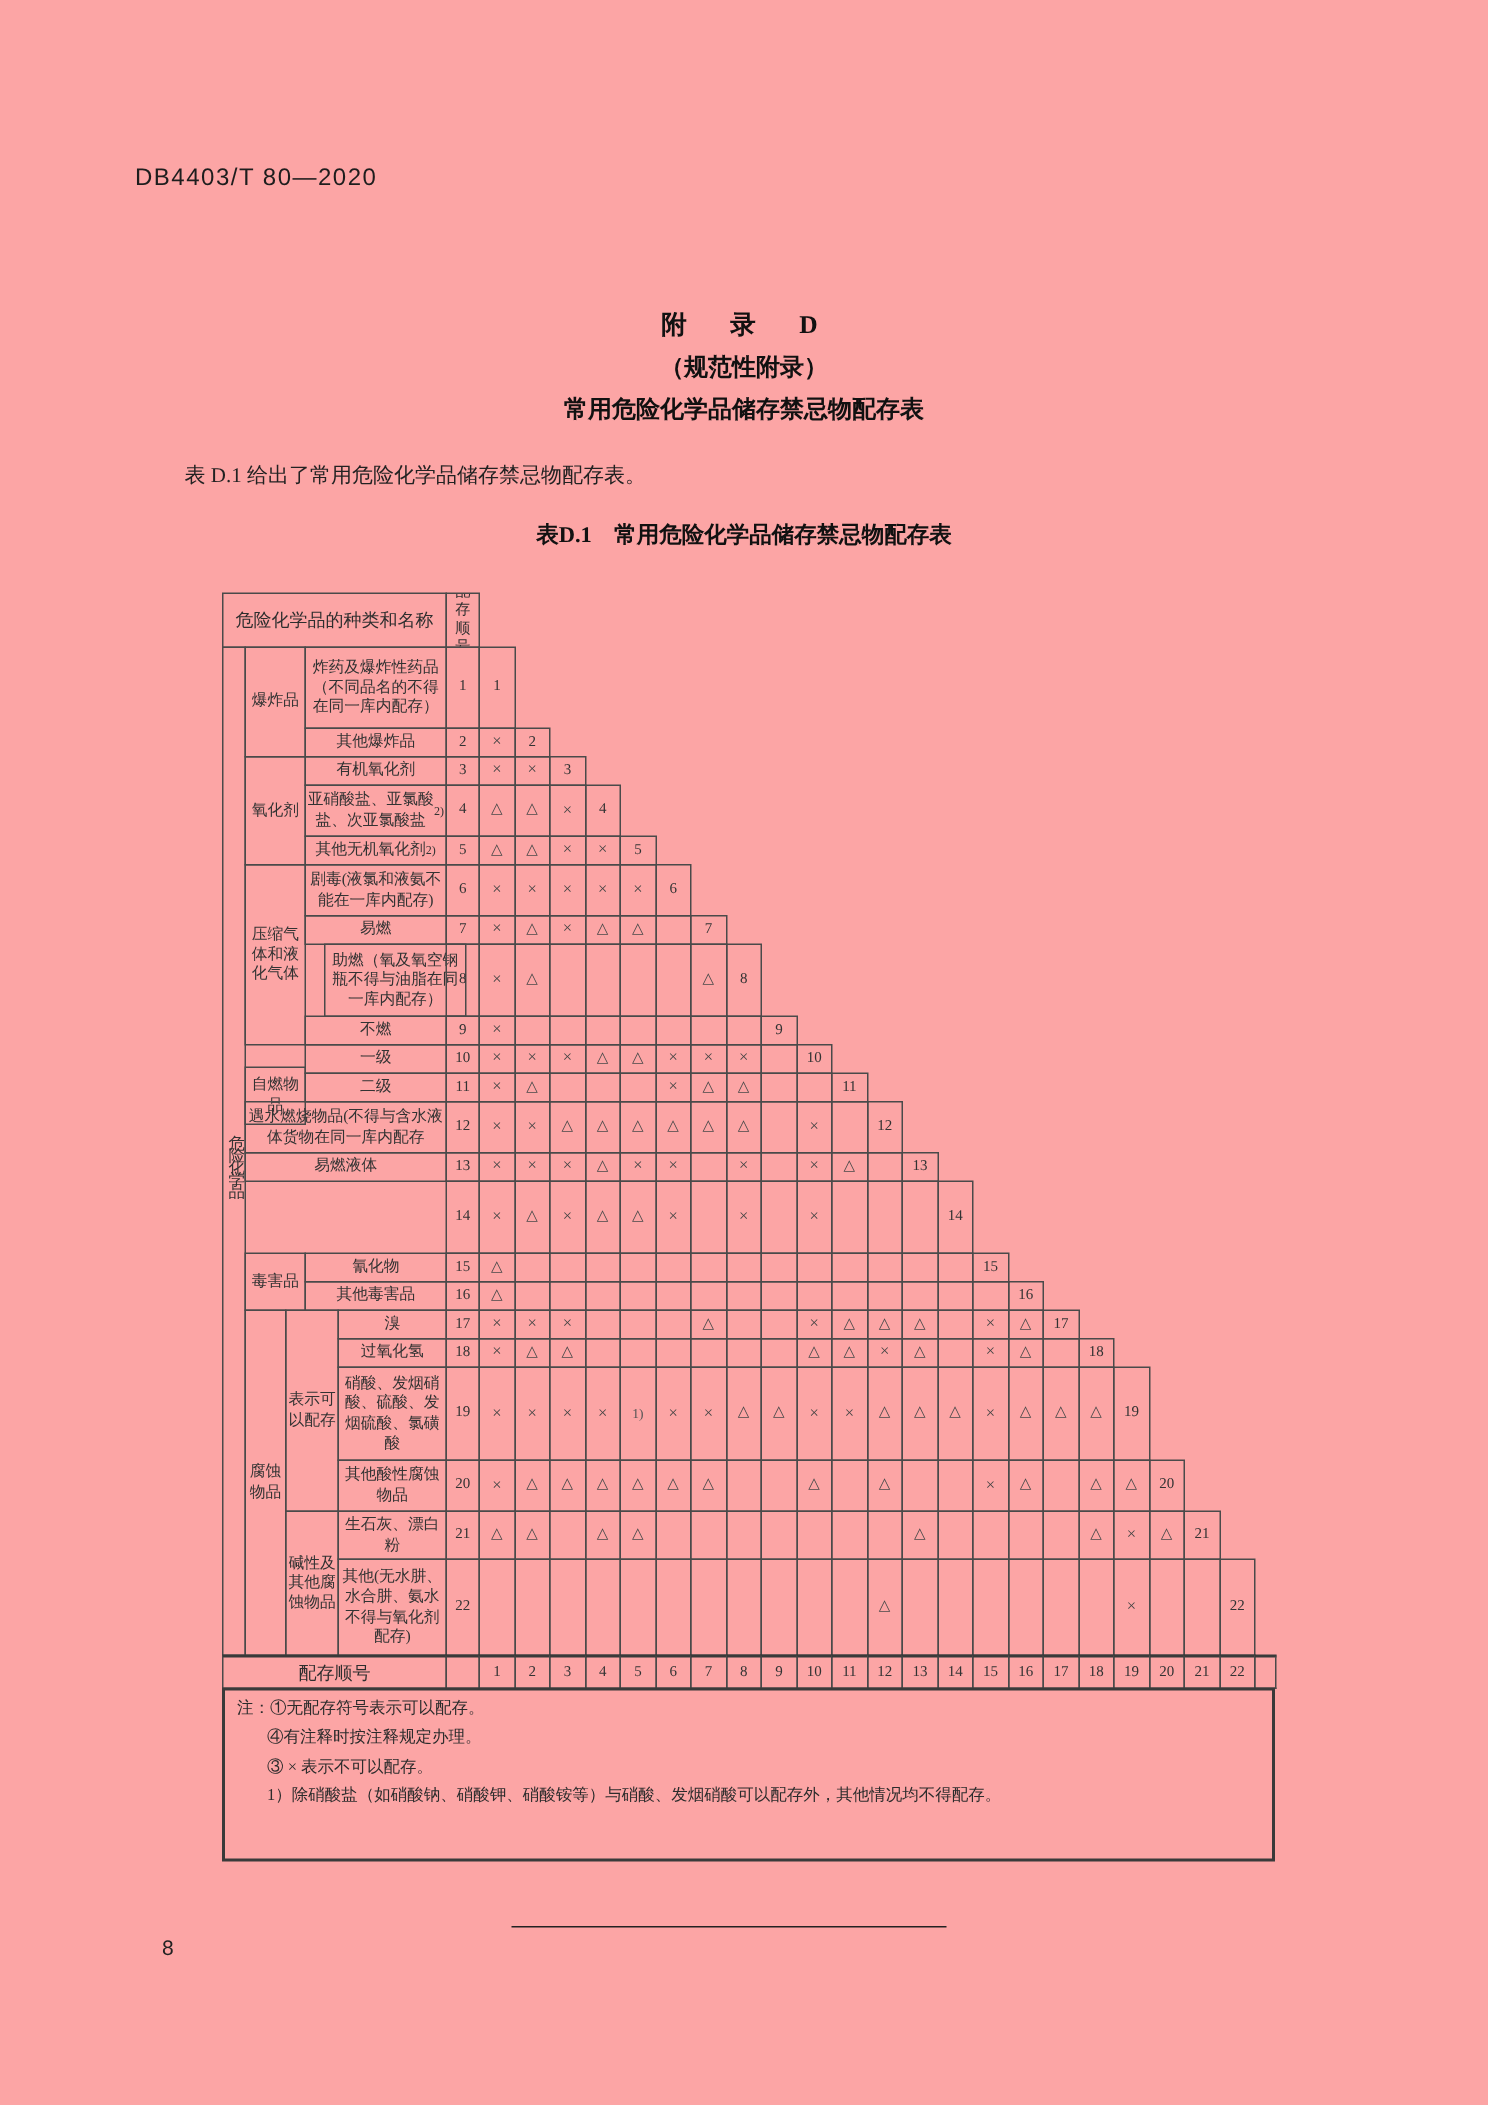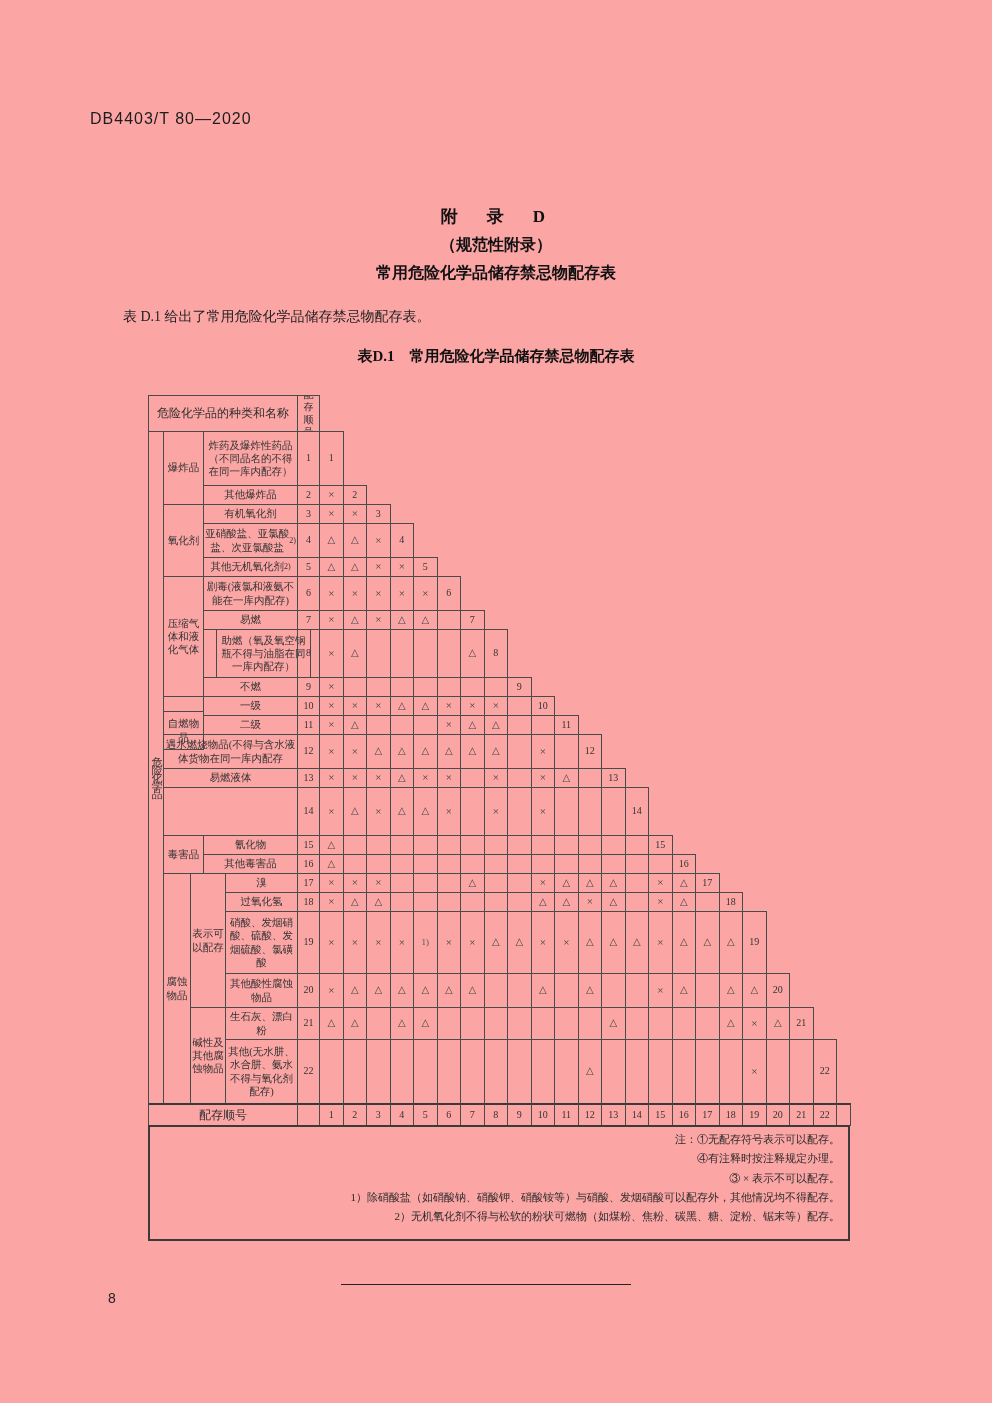--- a/index.html
+++ b/index.html
@@ -31,21 +31,21 @@
   .hd{font-size:12px; color:#2e2e2e;}
   .lbl{font-size:10.5px;}
   .vert{writing-mode:vertical-rl; letter-spacing:8px; font-size:11px;}
   .sym-x{font-size:11px; color:#444;}
   .sym-t{font-size:10px; color:#4a4a4a;}
   .diag{font-size:10px; color:#333;}
   .note-ref{font-size:9px; color:#555;}
   .seqnum{font-size:10px;}
   .bt{border-top:2px solid #3a3a3a;}
   .notes{
-    border:2px solid #3a3a3a; display:block; text-align:right;
+    border:2px solid #3a3a3a; display:block; text-align:left;
     padding:5px 8px 0 8px; font-size:11px; color:#2c2c2c;
   }
   .note-line{white-space:nowrap; margin:0 0 4.5px 20px; line-height:1.35;}
   .note-first{margin-left:0;}
   sup{font-size:8px; line-height:0;}
   .footer-rule{position:absolute; left:341px; top:1284px; width:290px; height:0;
     border-top:1.5px solid #222;}
   .pageno{position:absolute; left:108px; top:1290px; font-size:14px;
     font-family:"Liberation Sans","DejaVu Sans",sans-serif; color:#222;}
 </style>
@@ -390,18 +390,17 @@
       <div class="cell seqnum bt" style="left: 594px; top: 708px; width: 24.5px; height: 23px;">19</div>
       <div class="cell seqnum bt" style="left: 617.5px; top: 708px; width: 24.5px; height: 23px;">20</div>
       <div class="cell seqnum bt" style="left: 641px; top: 708px; width: 24.5px; height: 23px;">21</div>
       <div class="cell seqnum bt" style="left: 664.5px; top: 708px; width: 24.5px; height: 23px;">22</div>
       <div class="cell bt" style="left: 688px; top: 708px; width: 15px; height: 23px;"></div>
       <div class="cell notes" style="left: 0px; top: 730px; width: 702px; height: 116px;">
         <div class="note-line note-first">注：①无配存符号表示可以配存。</div>
         <div class="note-line">④有注释时按注释规定办理。</div>
         <div class="note-line">③ × 表示不可以配存。</div>
         <div class="note-line">1）除硝酸盐（如硝酸钠、硝酸钾、硝酸铵等）与硝酸、发烟硝酸可以配存外，其他情况均不得配存。</div>
-        <div class="note-line">2）无机氧化剂不得与松软的粉状可燃物（如煤粉、焦粉、碳黑、糖、淀粉、锯末等）配存。</div>
       </div>
     </div>
   <div class="footer-rule"></div>
   <div class="pageno">8</div>
 </div>
 
 </body></html>

